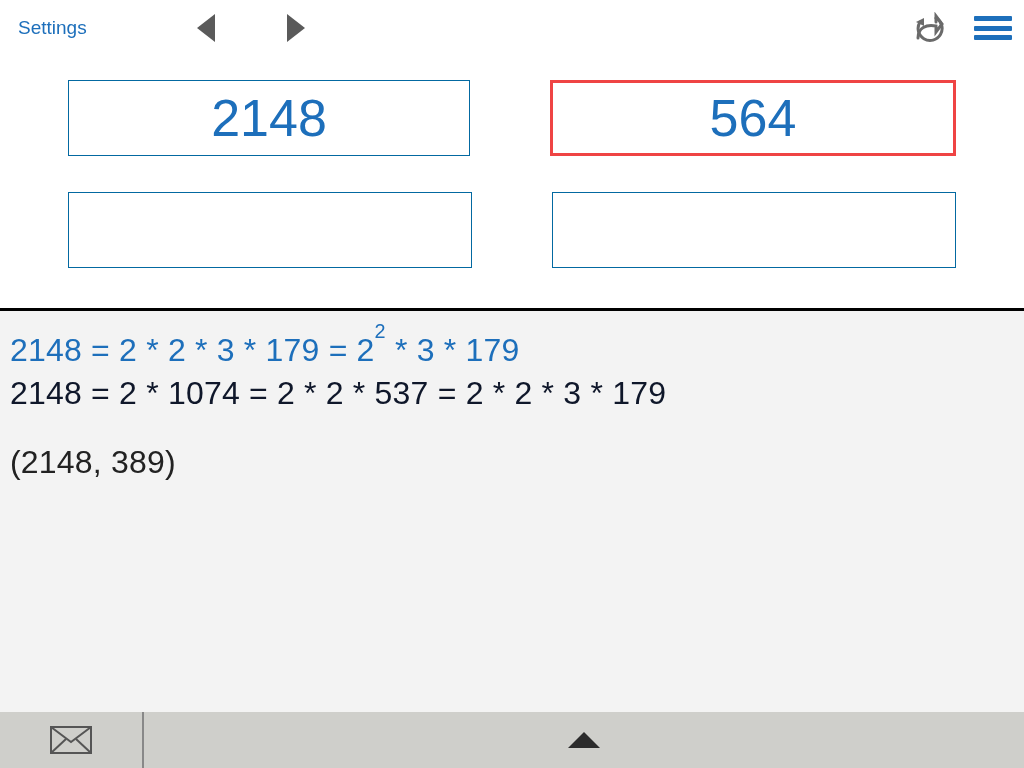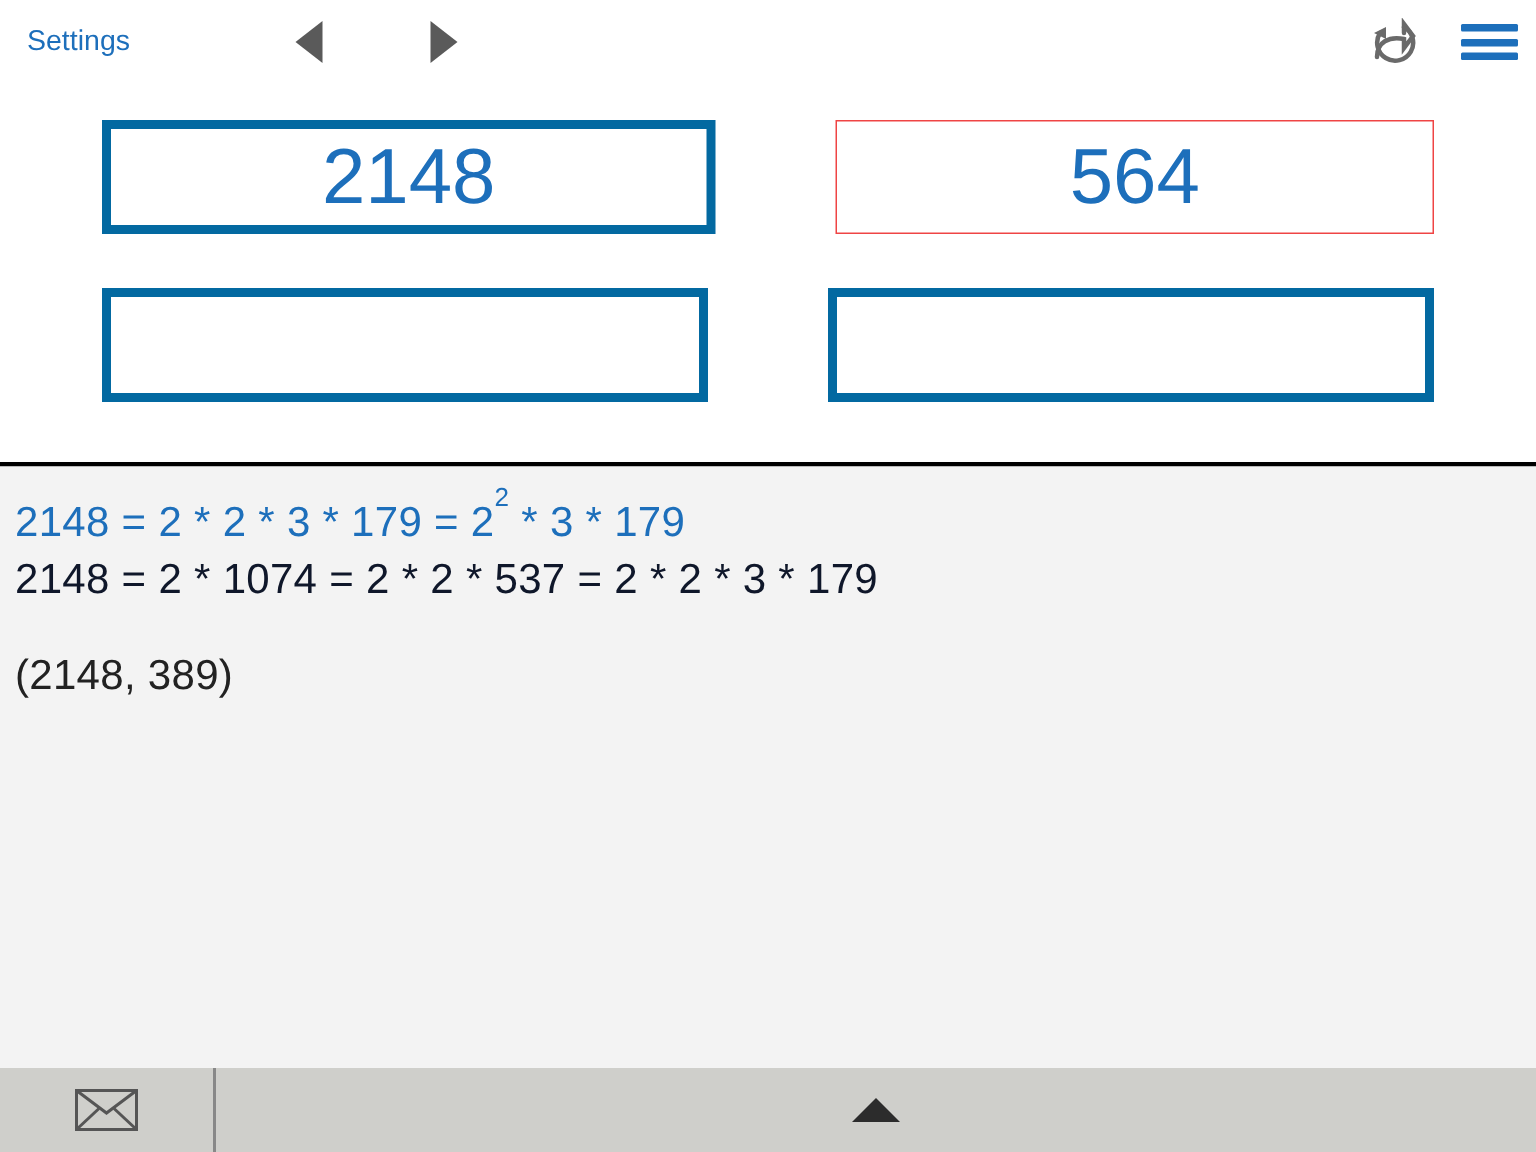--- a/index.html
+++ b/index.html
@@ -14,26 +14,26 @@
   .nav-left  { border-top: 14px solid transparent; border-bottom: 14px solid transparent; border-right: 18px solid #5a5a5a; }
   .nav-right { border-top: 14px solid transparent; border-bottom: 14px solid transparent; border-left: 18px solid #5a5a5a; }
   .topbar-spacer { flex: 1; }
   .undo-btn { width: 32px; height: 32px; cursor: pointer; margin-right: 30px; }
   .menu-btn { width: 38px; height: 24px; display: flex; flex-direction: column; justify-content: space-between; cursor: pointer; }
   .menu-btn div { height: 5px; background: #1d6fbb; border-radius: 1px; }
 
   
   .input-panel { padding: 24px 68px 40px 68px; }
   .row { display: flex; gap: 80px; margin-bottom: 36px; }
-  .field { flex: 1; height: 76px; border: 6px solid #0369a1; display: flex; align-items: center; justify-content: center; font-size: 52px; color: #1d6fbb; font-weight: 400; }
-  .field.focused { border: 1px solid #ef4444; }
+  .field { flex: 1; height: 76px; border: 1px solid #0369a1; display: flex; align-items: center; justify-content: center; font-size: 52px; color: #1d6fbb; font-weight: 400; }
+  .field.focused { border: 3px solid #ef4444; }
 
   
   .divider { height: 3px; background: #000; }
-  .results { flex: 1; background: #f3f3f3; padding: 18px 10px 10px 10px; font-size: 28px; line-height: 1.35; letter-spacing: .2px; }
+  .results { flex: 1; background: #f3f3f3; padding: 18px 10px 10px 10px; font-size: 32px; line-height: 1.35; letter-spacing: .2px; }
   .block { margin-bottom: 26px; }
   .line-blue { color: #1d6fbb; }
   .line-gray { color: #0f172a; }
   .line-black { color: #222; }
   .results sup { font-size: .62em; position: relative; top: -.55em; }
 
   
   .bottombar { height: 56px; background: #cfcfcb; display: flex; align-items: stretch; }
   .mail-cell { width: 144px; border-right: 2px solid #888; display: flex; align-items: center; justify-content: center; }
   .mail-icon { width: 42px; height: 28px; }

